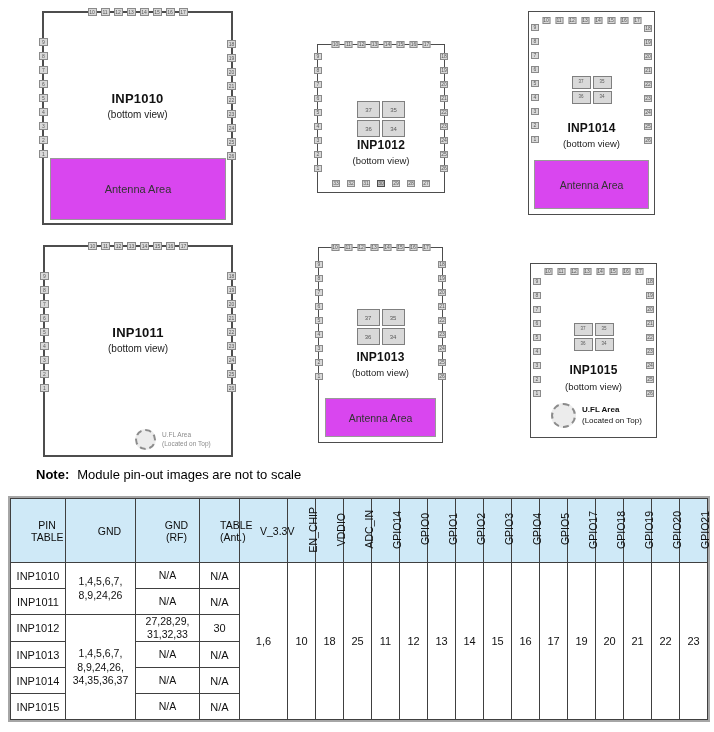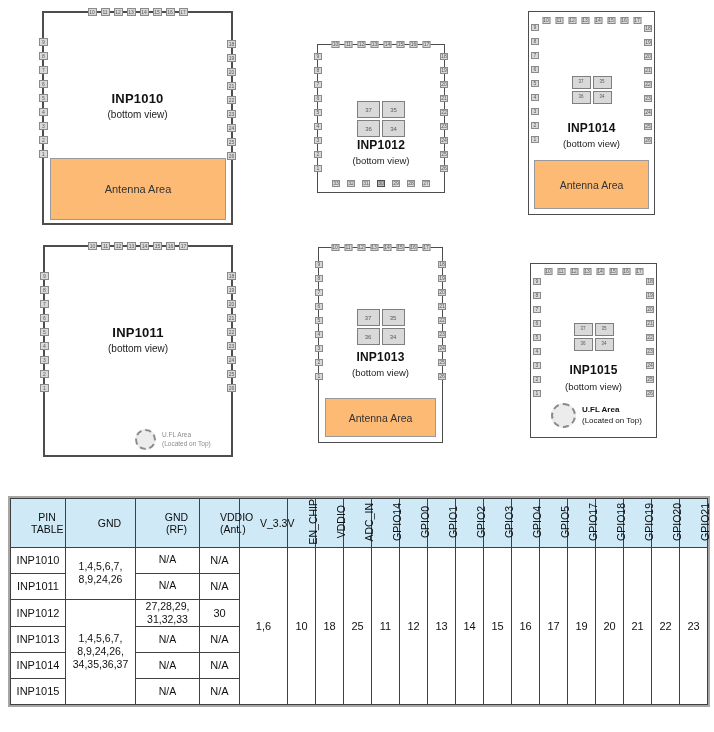--- a/index.html
+++ b/index.html
@@ -67,21 +67,21 @@
   .msub{position:absolute;left:0;width:100%;text-align:center;font-size:10px;color:#222;}
   .small .mtitle{font-size:12px;}
   .small .msub{font-size:9.5px;}
   .m-inp1010 .mtitle{top:78px;} .m-inp1010 .msub{top:96px;}
   .m-inp1011 .mtitle{top:78px;} .m-inp1011 .msub{top:96px;}
   .m-inp1012 .mtitle{top:93px;} .m-inp1012 .msub{top:110px;}
   .m-inp1013 .mtitle{top:102px;} .m-inp1013 .msub{top:119px;}
   .m-inp1014 .mtitle{top:109px;} .m-inp1014 .msub{top:126px;}
   .m-inp1015 .mtitle{top:99px;}  .m-inp1015 .msub{top:117px;}
 
-  .antenna{position:absolute;background:#fdba74;border:1px solid #999;
+  .antenna{position:absolute;background:#d946ef;border:1px solid #999;
            display:flex;align-items:center;justify-content:center;
            font-size:11px;color:#333;box-sizing:border-box;}
   .m-inp1010 .antenna{left:6px;top:145px;width:176px;height:62px;}
   .m-inp1013 .antenna{left:6px;top:150px;width:111px;height:39px;font-size:10.5px;}
   .m-inp1014 .antenna{left:5px;top:148px;width:115px;height:49px;font-size:10.5px;}
 
   .ufl{position:absolute;display:flex;align-items:center;gap:6px;}
   .ufl-circle{border-radius:50%;border:2px dashed #8c8c8c;background:#ececec;box-sizing:border-box;}
   .ufl-text{line-height:1.3;}
   .m-inp1011 .ufl{left:90px;top:182px;}
@@ -93,21 +93,21 @@
   .m-inp1015 .ufl-line1{font-weight:bold;}
 
   
   .note{position:absolute;left:36px;top:467px;font-size:13px;color:#000;}
   .note b{margin-right:8px;}
 
   
   .table-wrap{position:absolute;left:8px;top:496px;border:2px solid #a6a6a6;background:#fff;}
   table.pintable{border-collapse:collapse;table-layout:fixed;width:697px;}
   .pintable th,.pintable td{border:1px solid #404040;padding:0 2px;box-sizing:border-box;}
-  .pintable thead th{background:#cfe9f7;height:48px;font-size:10.5px;font-weight:normal;
+  .pintable thead th{background:#cfe9f7;height:64px;font-size:10.5px;font-weight:normal;
                      color:#0d0d0d;text-align:center;vertical-align:middle;padding-left:20px;}
   .pintable th.vert span{writing-mode:vertical-rl;transform:rotate(180deg);
                          display:inline-block;line-height:1;font-size:10.5px;}
   .pintable td{height:26px;font-size:11px;text-align:center;vertical-align:middle;color:#111;}
   .pintable td.pre{white-space:pre-line;line-height:1.25;font-size:10.5px;}
 </style>
 </head>
 <body>
 
 <div class="canvas">
@@ -377,20 +377,23 @@
     <div class="msub">(bottom view)</div>
     <div class="ufl">
       <div class="ufl-circle"></div>
       <div class="ufl-text">
         <div class="ufl-line1">U.FL Area</div>
         <div class="ufl-line2">(Located on Top)</div>
       </div>
     </div>
   </div>
 
+  <div class="note">
+    <b>Note:</b><span>Module pin-out images are not to scale</span>
+  </div>
 
   <div class="table-wrap">
     <table class="pintable">
       <colgroup>
         <col style="width:55px">
           <col style="width:70px">
           <col style="width:64px">
           <col style="width:40px">
           <col style="width:48px">
         <col style="width:28px">
@@ -407,21 +410,21 @@
           <col style="width:28px">
           <col style="width:28px">
           <col style="width:28px">
           <col style="width:28px">
       </colgroup>
       <thead>
         <tr>
             <th>PIN TABLE</th>
             <th>GND</th>
             <th>GND (RF)</th>
-            <th>VDDIO (Ant.)</th>
+            <th>TABLE (Ant.)</th>
             <th>V_3.3V</th>
             <th class="vert"><span>EN_CHIP</span></th>
             <th class="vert"><span>VDDIO</span></th>
             <th class="vert"><span>ADC_IN</span></th>
             <th class="vert"><span>GPIO14</span></th>
             <th class="vert"><span>GPIO0</span></th>
             <th class="vert"><span>GPIO1</span></th>
             <th class="vert"><span>GPIO2</span></th>
             <th class="vert"><span>GPIO3</span></th>
             <th class="vert"><span>GPIO4</span></th>

